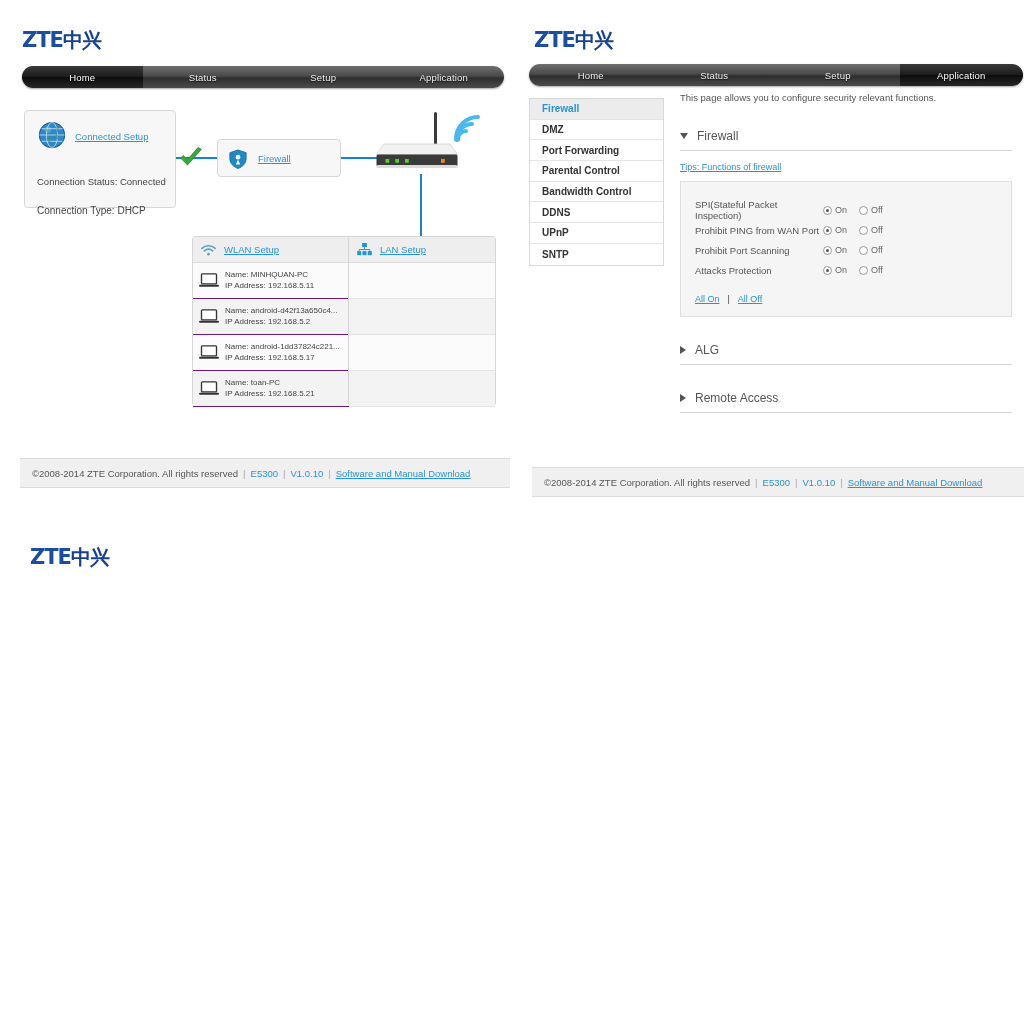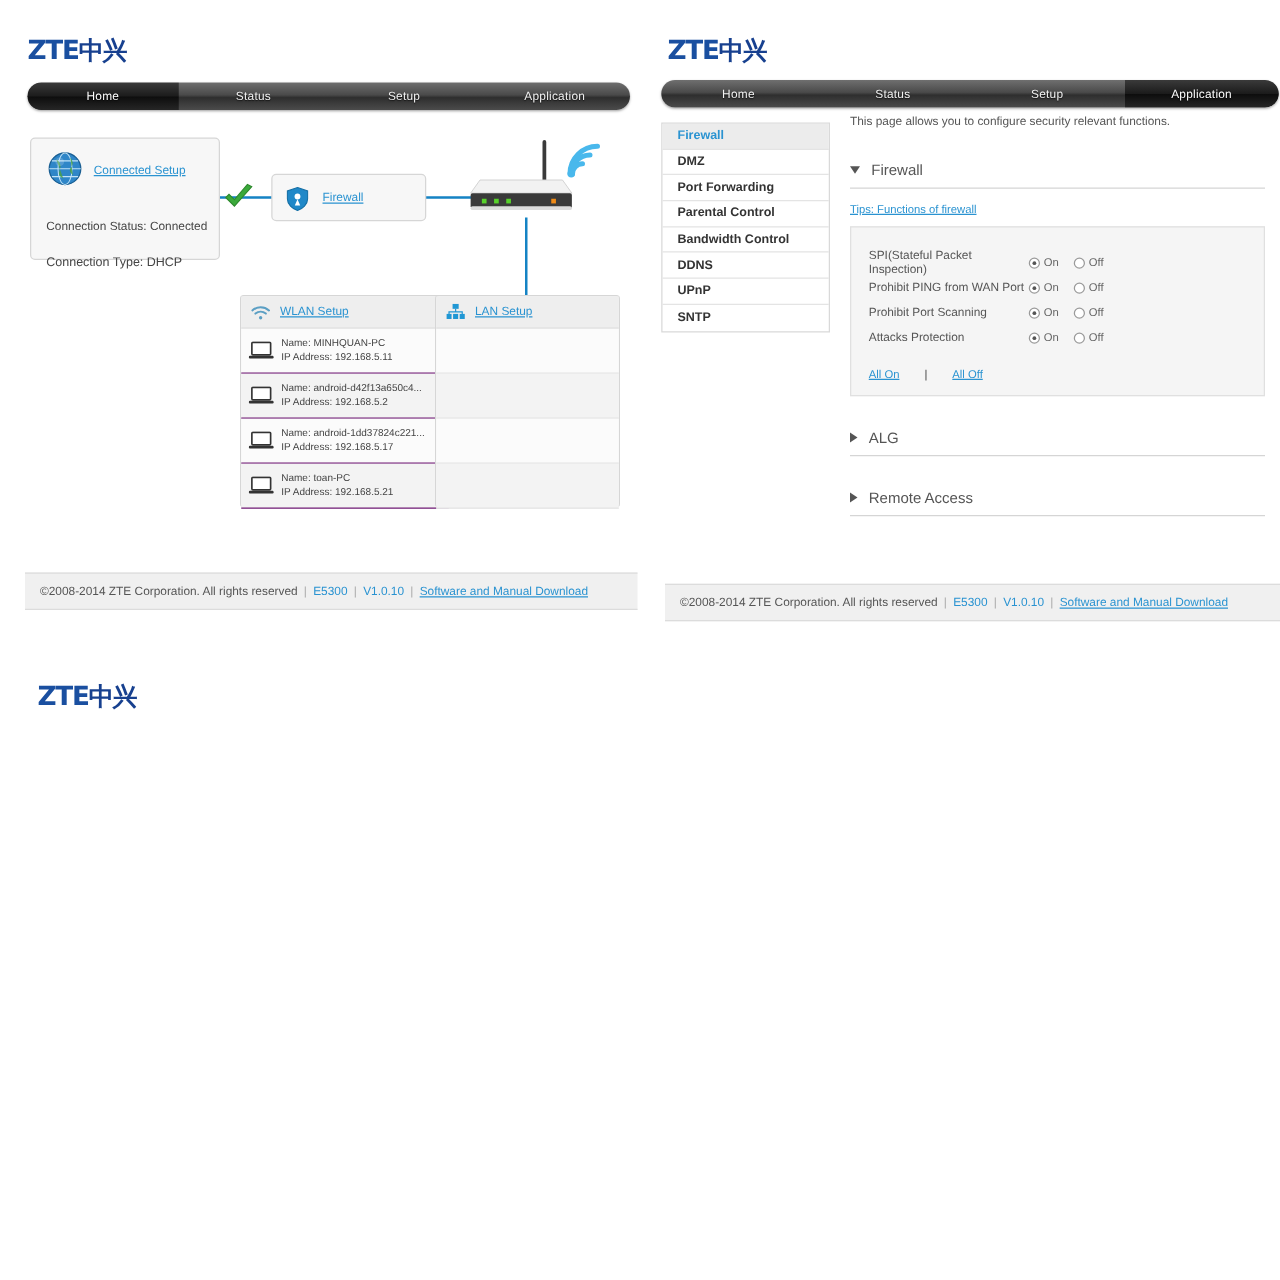--- a/index.html
+++ b/index.html
@@ -151,21 +151,21 @@
   }
   .tri-d { width: 0; height: 0; border-left: 4.5px solid transparent; border-right: 4.5px solid transparent; border-top: 6px solid #555; }
   .tri-r { width: 0; height: 0; border-top: 4.5px solid transparent; border-bottom: 4.5px solid transparent; border-left: 6px solid #555; }
   .tips { display:block; margin: 11px 0 9px 0; font-size: 9px; }
   .fw-box { background: #f5f5f5; border: 1px solid #e0e0e0; padding: 18px 14px 12px 14px; }
   .fw-row { display: flex; align-items: center; height: 20px; font-size: 9.5px; color: #555; }
   .fw-row .lbl { width: 128px; }
   .radio { display: inline-flex; align-items: center; gap: 3px; margin-right: 12px; font-size: 9px; color: #666; cursor: pointer;}
   .rdot { width: 9px; height: 9px; border-radius: 50%; border: 1px solid #9a9a9a; background: #fff; display: inline-block; position: relative; }
   .rdot.on::after { content:''; position: absolute; left: 2px; top: 2px; width: 3px; height: 3px; border-radius: 50%; background: #555; }
-  .allrow { margin-top: 14px; font-size: 9px; display: flex; gap: 20px; align-items: center; text-align: right; }
+  .allrow { margin-top: 14px; font-size: 9px; display: flex; gap: 8px; align-items: center; text-align: right; }
 </style>
 </head>
 <body>
 
 <div class="page">
 
   <div class="quad" id="q-tl">
 
     <div class="logo" style="position:absolute;left:22px;top:30px;">
       <span>ZTE</span><span class="cn">中兴</span>

